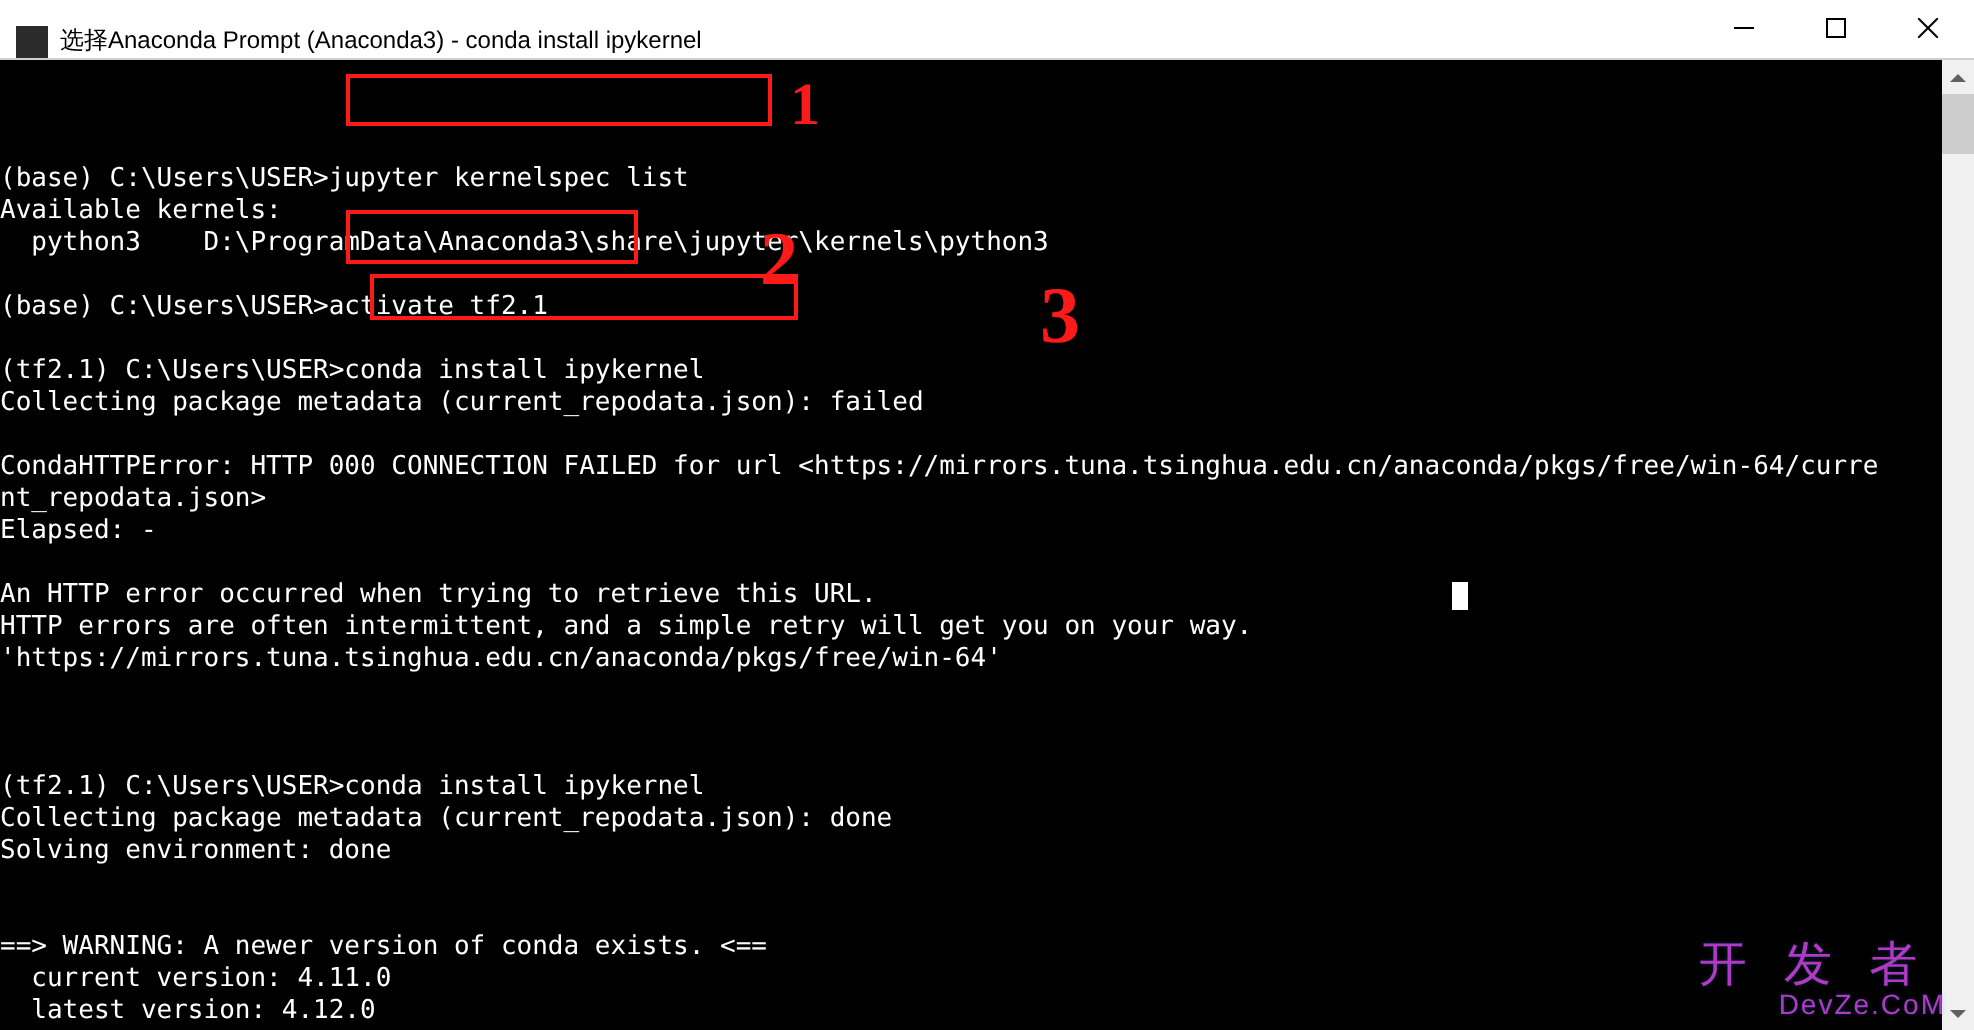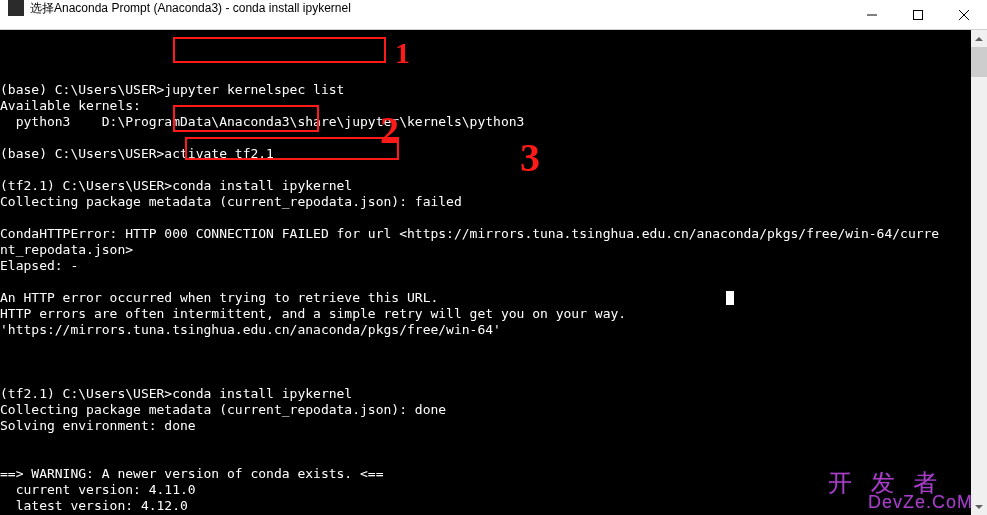--- a/index.html
+++ b/index.html
@@ -1,39 +1,39 @@
 <!DOCTYPE html>
 <html><head>
 <meta charset="utf-8">
 <style>
   * { margin:0; padding:0; box-sizing:border-box; }
   html,body { width:987px; height:515px; overflow:hidden; font-family:"SimSun","NSimSun","MS Gothic",monospace; }
   .window { width:987px; height:515px; background:#000; position:relative; }
-  .titlebar { height:30px; background:#fff; display:flex; align-items:flex-start; border-bottom:1px solid #d0d0d0; }
+  .titlebar { height:30px; background:#fff; display:flex; align-items:flex-end; border-bottom:1px solid #d0d0d0; }
   .title-icon { width:16px; height:16px; margin:0 6px 0 8px; background:#2b2b2b; }
   .title-text { font-size:12px; font-family:"Microsoft YaHei","SimSun",sans-serif; color:#000; flex:0 0 auto; }
   .title-spacer { flex:1 1 auto; }
   .winbtn { width:46px; height:30px; display:flex; align-items:center; justify-content:center; font-family:sans-serif; }
   .winbtn svg { width:10px; height:10px; }
   .term { position:absolute; left:0; top:30px; right:0; bottom:0; background:#000; color:#fff; font-size:13px; line-height:16px; white-space:pre; font-family:"SimSun","NSimSun","MS Gothic",monospace; padding:4px 15px 0 0; }
   .term-inner { position:relative; }
   .line { height:16px; white-space:pre; }
   .scrollbar { position:absolute; top:30px; right:0; width:16px; height:485px; background:#f0f0f0; }
   .sb-btn { width:16px; height:17px; background:#f0f0f0; display:flex; align-items:center; justify-content:center; }
   .sb-arrow { width:0;height:0;border-left:4px solid transparent;border-right:4px solid transparent; }
   .sb-up .sb-arrow { border-bottom:4px solid #606060; }
   .sb-down { position:absolute; bottom:0; }
   .sb-down .sb-arrow { border-top:4px solid #606060; }
   .sb-thumb { position:absolute; left:0; width:16px; background:#cdcdcd; }
   .cursor { display:inline-block; width:8px; height:14px; background:#fff; vertical-align:middle; }
   .ann-box { position:absolute; border:2px solid #ff1a1a; pointer-events:none; }
   .ann-num { position:absolute; color:#ff1a1a; font-family:"Comic Sans MS","Segoe Script",cursive; font-weight:bold; pointer-events:none; }
   .watermark { position:absolute; right:14px; bottom:6px; text-align:left; font-family:"Microsoft YaHei","SimHei",sans-serif; color:#d946ef; opacity:0.82; pointer-events:none; text-shadow:0 0 2px rgba(30,140,214,0.4); }
   .watermark .cn { font-size:24px; letter-spacing:6px; line-height:24px; }
-  .watermark .en { font-size:18px; letter-spacing:1px; line-height:14px;margin-left:40px; }
+  .watermark .en { font-size:14px; letter-spacing:1px; line-height:14px;margin-left:40px; }
 </style>
 </head>
 <body>
 
 <div class="window">
 
   <div class="titlebar">
     <div class="title-icon"></div>
     <div class="title-text">选择Anaconda Prompt (Anaconda3) - conda  install ipykernel</div>
     <div class="title-spacer"></div>

